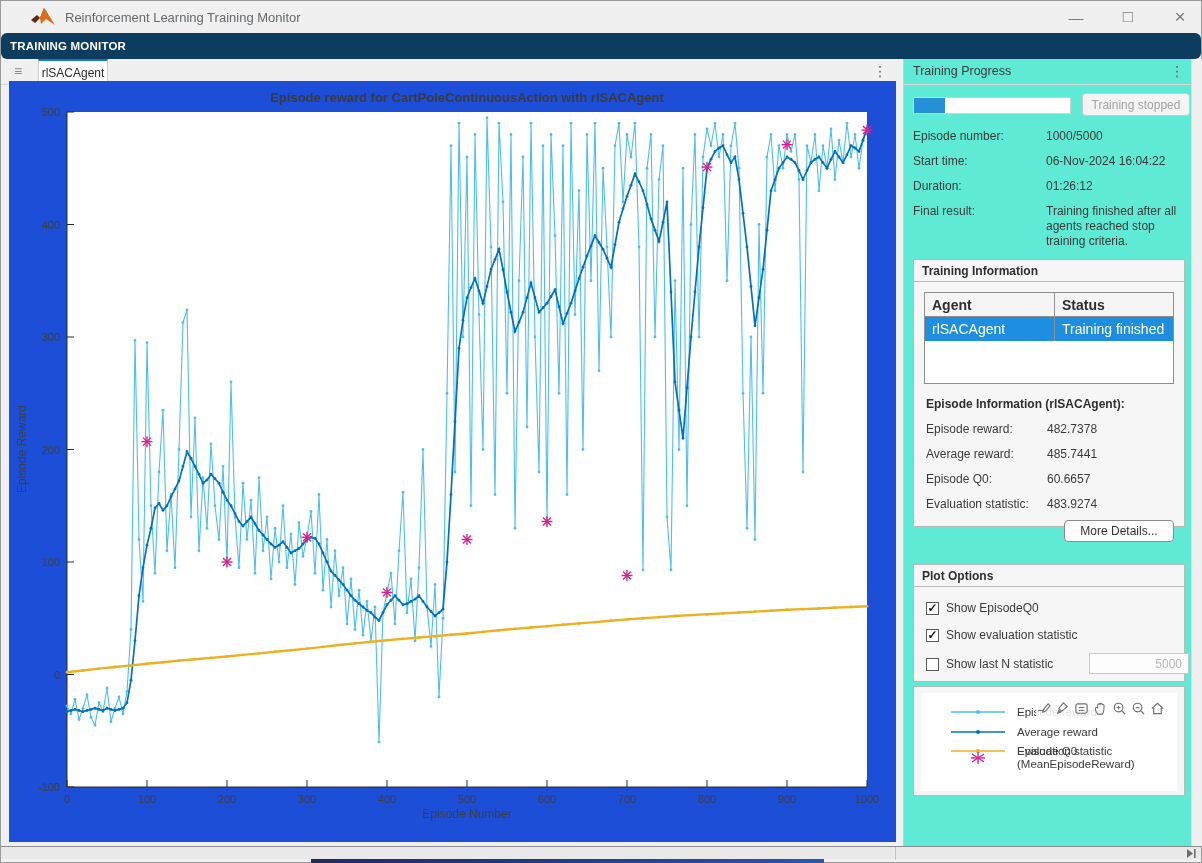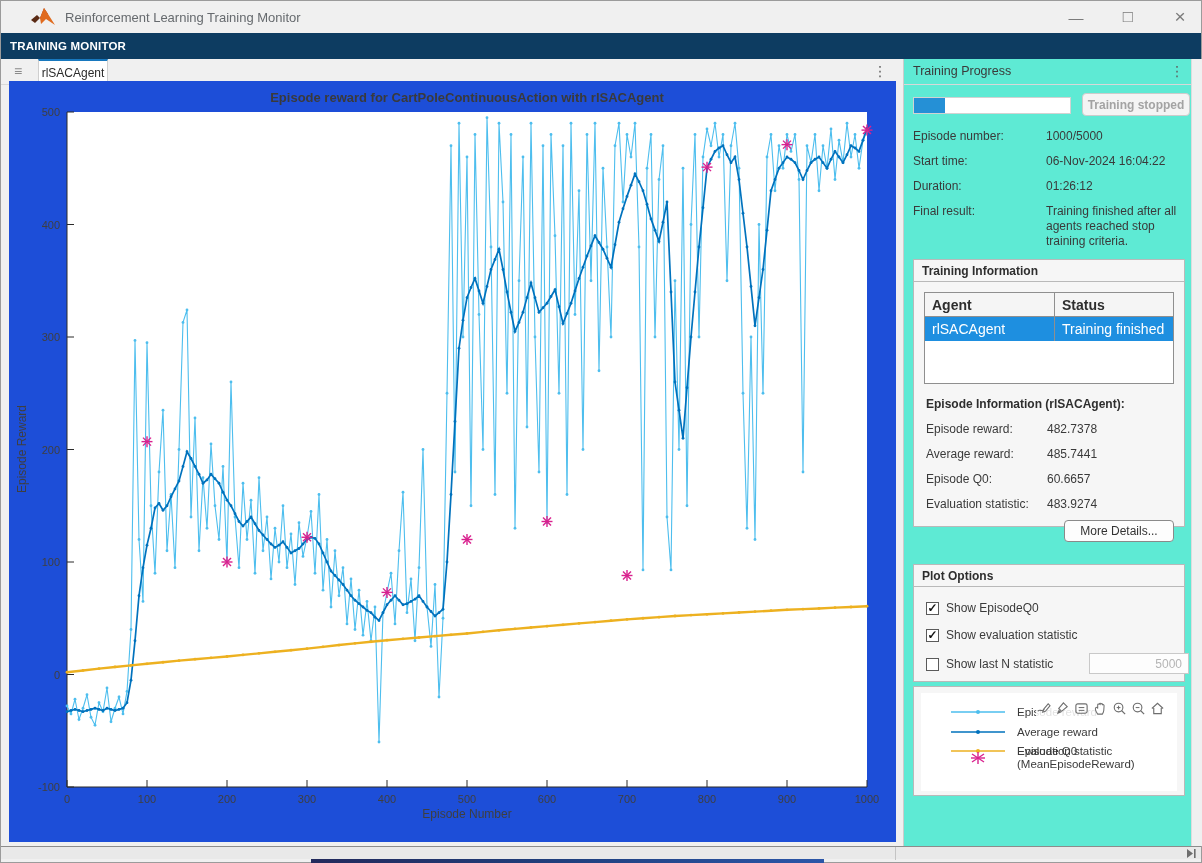--- a/index.html
+++ b/index.html
@@ -7,21 +7,21 @@
   #app { position:relative; width:1202px; height:863px; border:1px solid #9b9b9b; background:#f0f0f0; }
 
   
   .titlebar { position:absolute; left:0; top:0; width:1200px; height:32px; background:#f0f0f0; display:flex; align-items:center; }
   .ml-logo { margin-left:30px; width:24px; height:22px; }
   .title-text { margin-left:10px; font-size:13px; color:#666a6e; }
   .win-controls { position:absolute; right:8px; top:0; height:32px; display:flex; align-items:center; gap:26px; }
   .win-btn { width:26px; height:26px; display:flex; align-items:center; justify-content:center; color:#7b7b7b; font-size:15px; cursor:default; }
 
   
-  .ribbon { position:absolute; left:0; top:32px; width:1200px; height:26px; background:#0d3c61; display:flex; align-items:center; }
+  .ribbon { position:absolute; left:0; top:32px; width:1200px; height:26px; background:#0d3c61; display:flex; align-items:center;border-radius:6px; }
   .ribbon-tab { color:#ffffff; font-size:11.5px; font-weight:bold; letter-spacing:.2px; padding-left:9px; }
 
   
   .tabstrip { position:absolute; left:0; top:58px; width:895px; height:26px; background:#f0f0f0; border-bottom:1px solid #d9d9d9; }
   .grip-icon { position:absolute; left:13px; top:4px; color:#8a8a8a; font-size:14px; }
   .doc-tab { position:absolute; left:37px; top:0; width:70px; height:26px; background:#ffffff; border-left:1px solid #cfcfcf; border-right:1px solid #cfcfcf; border-top:2px solid #1878be; font-size:12px; color:#2b2b2b; display:flex; align-items:center; justify-content:center; }
   .tab-overflow { position:absolute; left:872px; top:3px; color:#5f5f5f; font-size:14px; }
 
   
   .left-strip { position:absolute; left:0; top:84px; width:8px; height:761px; background:#f0f0f0; }
@@ -29,21 +29,21 @@
   .figure svg { position:absolute; left:0; top:0; }
 
   
   .sidebar { position:absolute; left:902px; top:58px; width:288px; height:787px; background:#5eead4; border-left:1px solid #cccccc; }
   .sb-header { position:absolute; left:0; top:0; width:288px; height:26px; border-bottom:1px solid #d8d8d8; }
   .sb-header .t { position:absolute; left:9px; top:5px; font-size:12.5px; color:#3a3a3a; }
   .kebab { position:absolute; right:8px; top:4px; color:#5f5f5f; font-size:14px; }
 
   .progressbar { position:absolute; left:9px; top:38px; width:158px; height:17px; background:#ffffff; border:1px solid #d2d2d2; }
   .progress-fill { height:100%; background:#2590d6; }
-  .stop-btn { position:absolute; left:178px; top:34px; width:108px; height:23px; border:1px solid #cccccc; border-radius:4px; background:#f4f4f4; color:#a3a3a3; font-size:12px; display:flex; align-items:center; justify-content:center;font-weight:bold; }
+  .stop-btn { position:absolute; left:178px; top:34px; width:108px; height:23px; border:1px solid #cccccc; border-radius:4px; background:#f4f4f4; color:#a3a3a3; font-size:12px; display:flex; align-items:center; justify-content:center; }
 
   .field-row { position:absolute; left:9px; width:272px; font-size:12px; color:#3a3a3a; }
   .field-row .lab { position:absolute; left:0; top:0; }
   .field-row .val { position:absolute; left:133px; top:0; width:139px; line-height:15px; }
 
   .panel { position:absolute; left:9px; width:272px; background:#f6f6f6; border:1px solid #b9b9b9; }
   .panel-h { height:22px; border-bottom:1px solid #b9b9b9; font-size:12px; font-weight:bold; color:#2e2e2e; display:flex; align-items:center; padding-left:8px; }
 
   .ti-table { position:absolute; left:10px; top:32px; width:250px; height:92px; background:#ffffff; border:1px solid #8f8f8f; }
   .ti-row { display:flex; height:24px; font-size:14px; align-items:stretch; }

